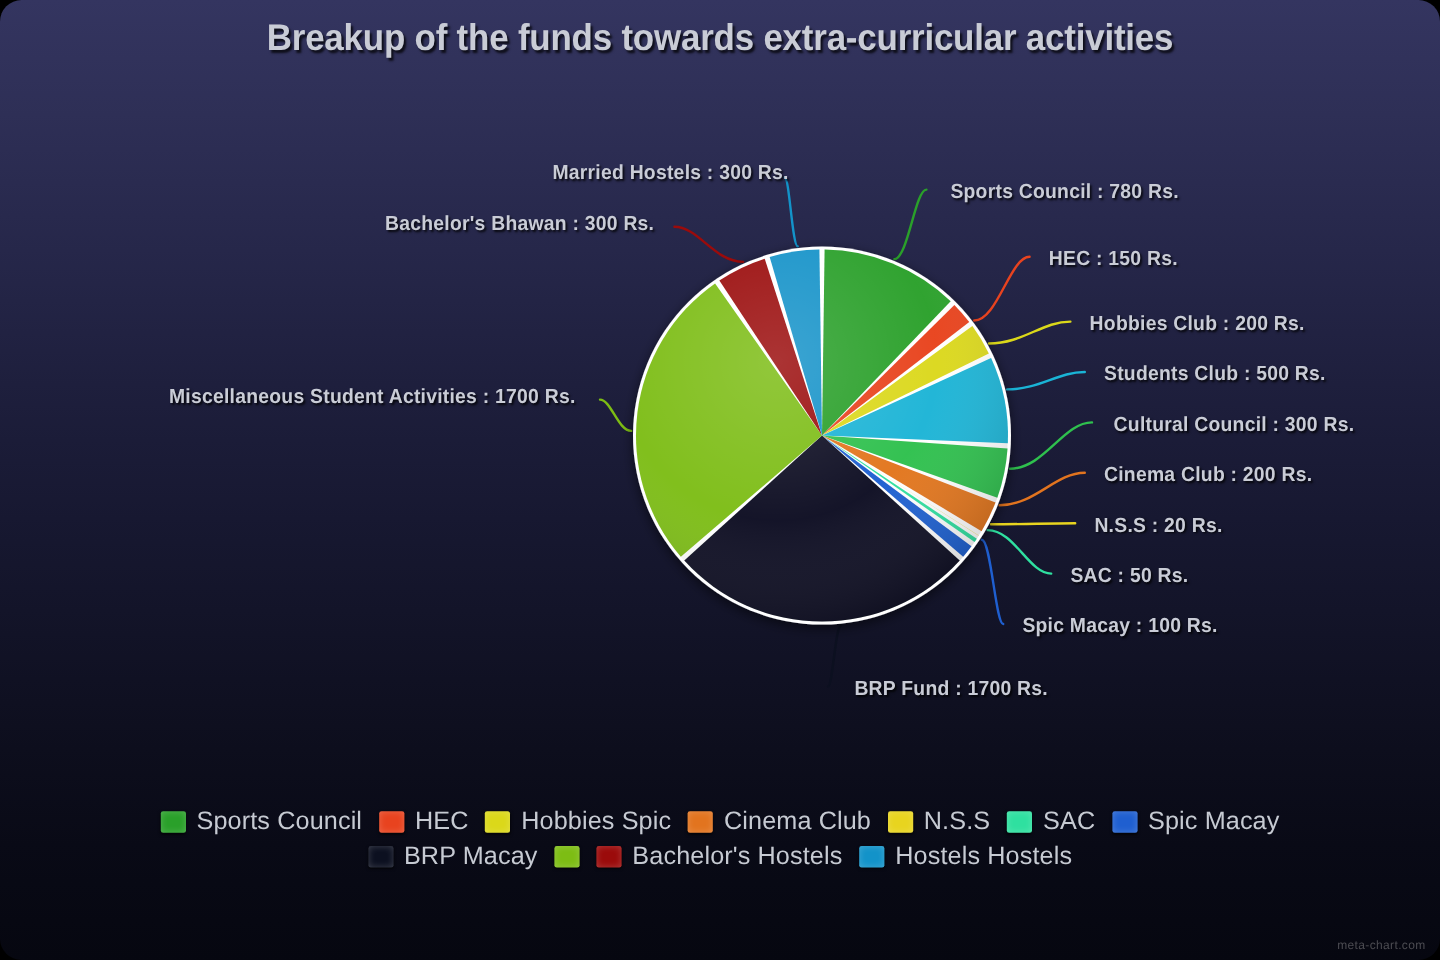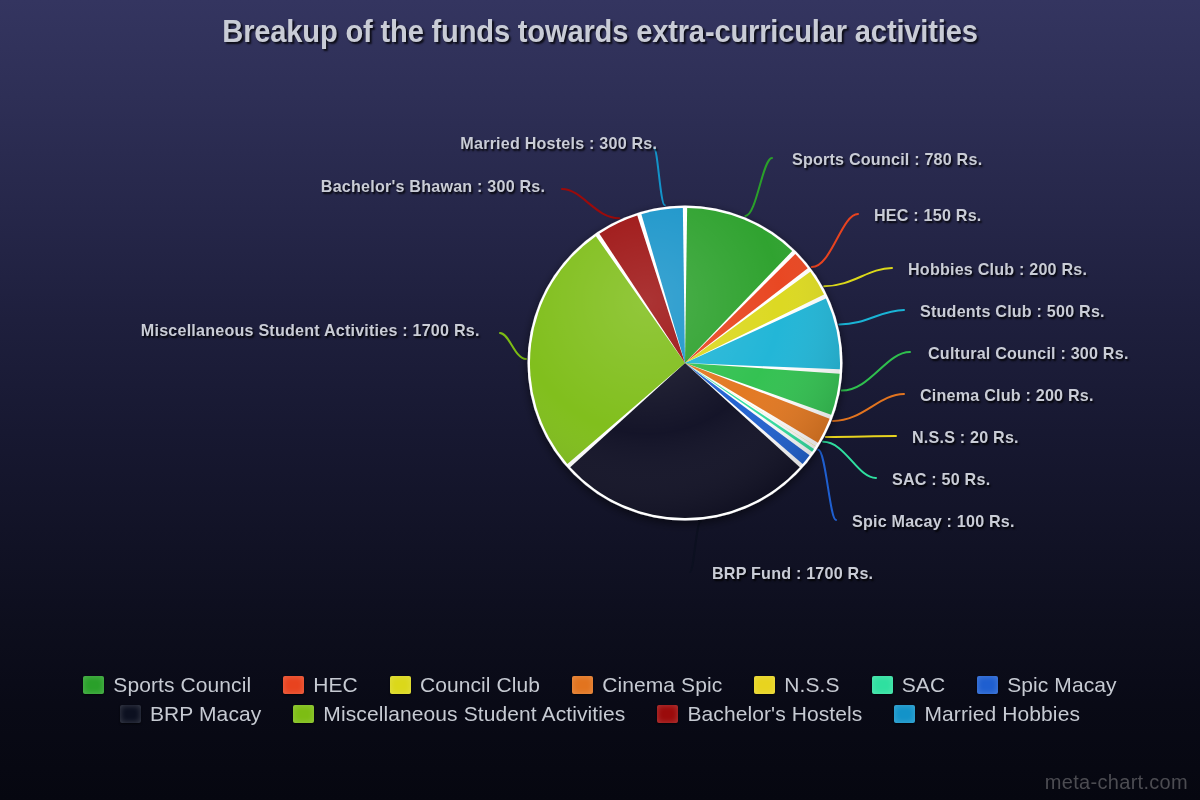--- a/index.html
+++ b/index.html
@@ -17,20 +17,21 @@
         #343560 0%,
         #2e2f56 12%,
         #26274a 26%,
         #1e1f3d 40%,
         #171831 54%,
         #121327 66%,
         #0d0e1d 78%,
         #090a16 88%,
         #060710 100%);
     font-family: "Liberation Sans", "DejaVu Sans", sans-serif;
+    border-radius: 18px;
   }
 
   
   #chart-title {
     position: absolute;
     left: 0;
     top: 14px;
     width: 1200px;
     text-align: center;
     font-size: 31px;
@@ -70,21 +71,21 @@
   
   #legend {
     position: absolute;
     left: 0;
     top: 670px;
     width: 1200px;
     display: flex;
     flex-wrap: wrap;
     justify-content: center;
     align-content: flex-start;
-    gap: 0px 32px;
+    gap: 0px 14px;
     padding: 0 70px;
     box-sizing: border-box;
   }
   .legend-item {
     display: flex;
     align-items: center;
     gap: 9px;
     height: 29px;
   }
   .legend-swatch {
@@ -100,21 +101,21 @@
     color: #c6cad2;
     letter-spacing: 0.1px;
     white-space: nowrap;
   }
 
   
   #watermark {
     position: absolute;
     right: 12px;
     bottom: 6px;
-    font-size: 20px;
+    font-size: 10px;
     color: #4c4c52;
     letter-spacing: 0.3px;
   }
 </style>
 </head>
 <body>
 
 <div id="canvas">
 
   <div id="chart-title">Breakup of the funds towards extra-curricular activities</div>
@@ -213,50 +214,49 @@
       <div class="legend-item">
         <span class="legend-swatch" style="background: rgb(42, 160, 42);"></span>
         <span class="legend-label">Sports Council</span>
       </div>
       <div class="legend-item">
         <span class="legend-swatch" style="background: rgb(232, 67, 31);"></span>
         <span class="legend-label">HEC</span>
       </div>
       <div class="legend-item">
         <span class="legend-swatch" style="background: rgb(219, 216, 26);"></span>
-        <span class="legend-label">Council Club</span>
+        <span class="legend-label">Hobbies Spic</span>
       </div>
       <div class="legend-item">
         <span class="legend-swatch" style="background: rgb(226, 116, 31);"></span>
-        <span class="legend-label">Cinema Spic</span>
+        <span class="legend-label">Cinema Club</span>
       </div>
       <div class="legend-item">
         <span class="legend-swatch" style="background: rgb(232, 212, 31);"></span>
         <span class="legend-label">N.S.S</span>
       </div>
       <div class="legend-item">
         <span class="legend-swatch" style="background: rgb(47, 224, 160);"></span>
         <span class="legend-label">SAC</span>
       </div>
       <div class="legend-item">
         <span class="legend-swatch" style="background: rgb(31, 95, 208);"></span>
         <span class="legend-label">Spic Macay</span>
       </div>
       <div class="legend-item">
         <span class="legend-swatch" style="background: rgb(12, 16, 32);"></span>
         <span class="legend-label">BRP Macay</span>
       </div>
       <div class="legend-item">
         <span class="legend-swatch" style="background: rgb(125, 189, 20);"></span>
-        <span class="legend-label">Miscellaneous Student Activities</span>
       </div>
       <div class="legend-item">
         <span class="legend-swatch" style="background: rgb(155, 11, 11);"></span>
         <span class="legend-label">Bachelor's Hostels</span>
       </div>
       <div class="legend-item">
         <span class="legend-swatch" style="background: rgb(19, 147, 201);"></span>
-        <span class="legend-label">Married Hobbies</span>
+        <span class="legend-label">Hostels Hostels</span>
       </div>
     </div>
 
   <div id="watermark">meta-chart.com</div>
 </div>
 
 </body></html>

